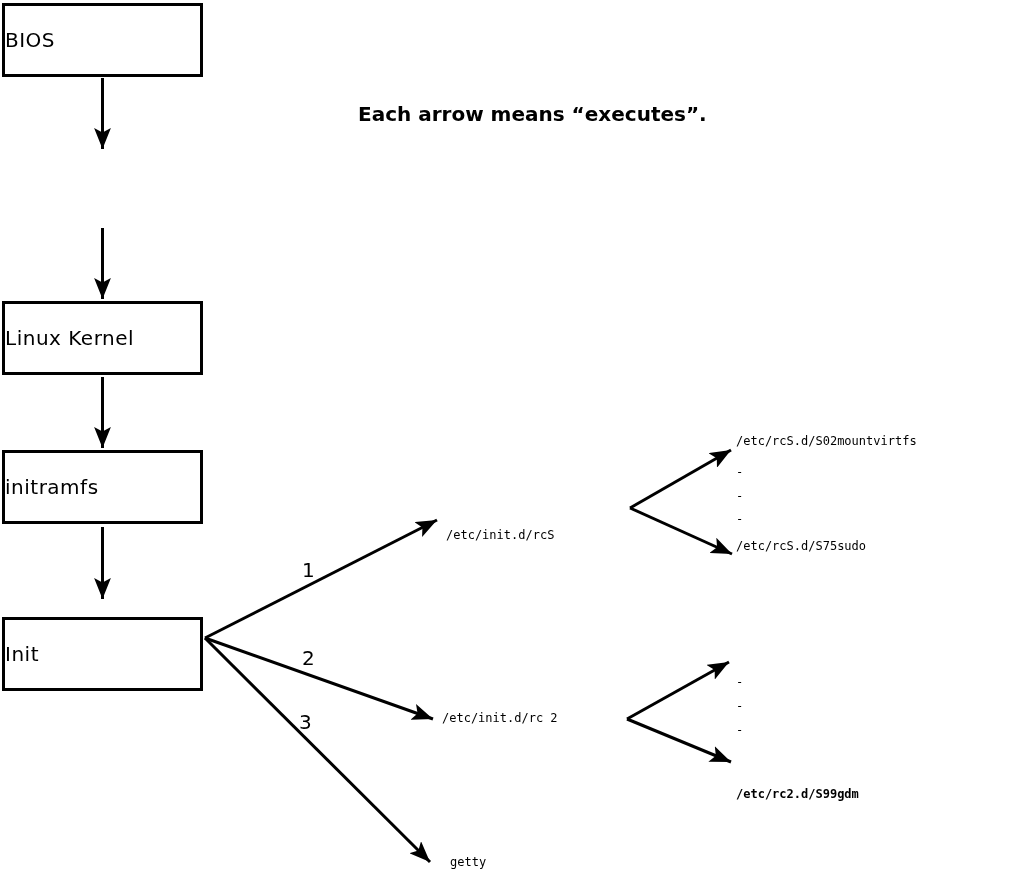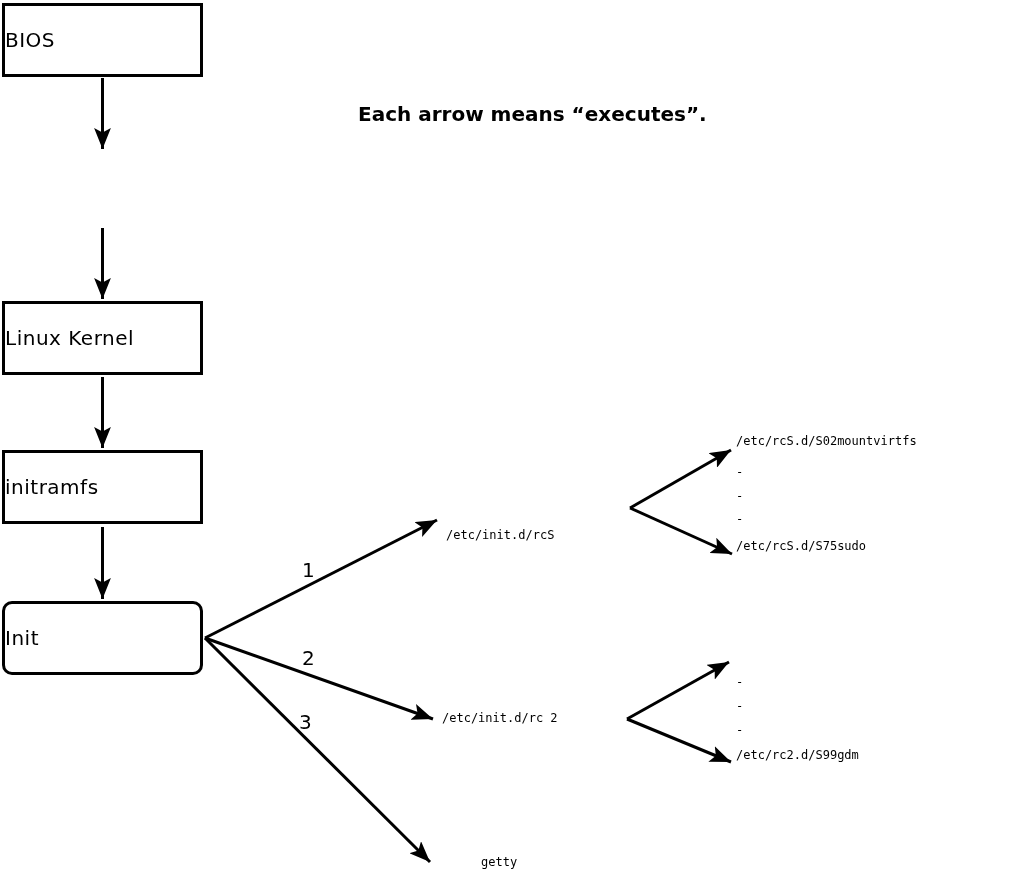--- a/index.html
+++ b/index.html
@@ -31,21 +31,21 @@
     display:flex;
     align-items:center;
     justify-content:flex-start;
     font-size:20px;
     letter-spacing:0.5px;
   }
   .box-bios{top:3px;}
   .box-bootloader{top:151px;}
   .box-kernel{top:301px;}
   .box-initramfs{top:450px;}
-  .box-init{top:601px;border-radius:10px;}
+  .box-init{top:617px;}
   .caption{
     position:absolute;
     left:358px;
     top:102px;
     font-size:20px;
     white-space:nowrap;
     font-weight:bold;
   }
   .elabel{
     position:absolute;
@@ -57,31 +57,31 @@
   .elabel-3{left:299px;top:711px;}
   .mono{
     position:absolute;
     font-family:"DejaVu Sans Mono", monospace;
     font-size:12px;
     line-height:22px;
     white-space:pre;
   }
   .t-rcs{left:446px;top:497px;margin-top:27px;}
   .t-rc2{left:442px;top:707px;}
-  .t-getty{left:450px;top:851px;margin-left:31px;}
+  .t-getty{left:450px;top:851px;}
   .t-s02{left:736px;top:430px;}
   .t-dash-a1{left:736px;top:461px;}
   .t-dash-a2{left:736px;top:485px;}
   .t-dash-a3{left:736px;top:508px;}
   .t-s75{left:736px;top:535px;}
   .t-s10{left:736px;top:641px;}
   .t-dash-b1{left:736px;top:671px;}
   .t-dash-b2{left:736px;top:695px;}
   .t-dash-b3{left:736px;top:719px;}
-  .t-s99{left:736px;top:744px;}
+  .t-s99{left:736px;top:783px;font-weight:bold;}
   line{
     stroke:var(--line);
     stroke-width:3;
   }
 </style>
 </head>
 <body>
 
 <div class="canvas">
 

